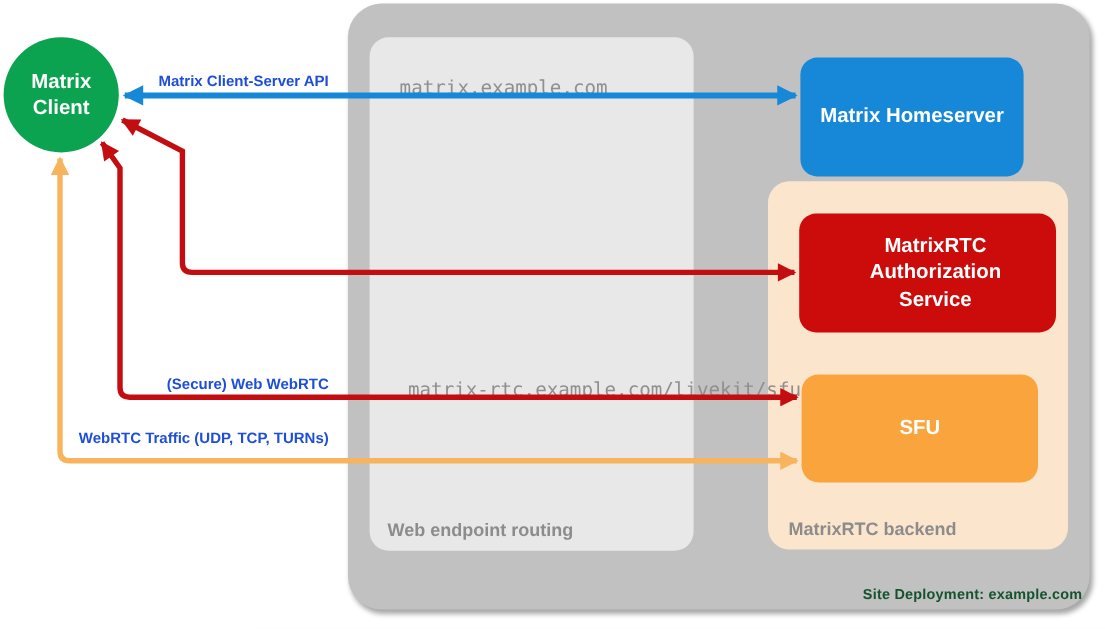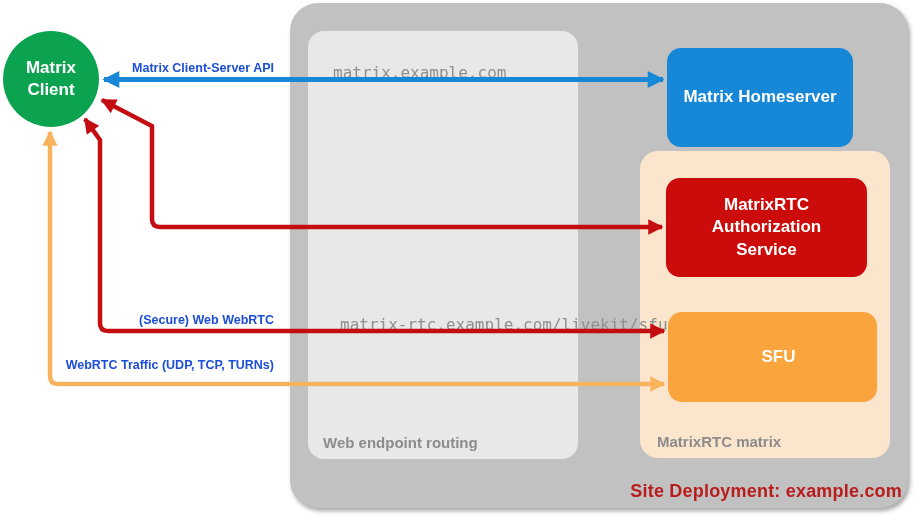--- a/index.html
+++ b/index.html
@@ -19,23 +19,23 @@
     position: absolute;
     left: 290px; top: 3px;
     width: 618px; height: 505px;
     background: #C1C1C1;
     border-radius: 28px;
     box-shadow: 2px 3px 4px rgba(0,0,0,0.35);
   }
   .site-label {
     position: absolute;
     right: 6px; bottom: 6px;
-    font-size: 18px;
-    font-weight: bold;
-    color: #b91c1c;
+    font-size: 12px;
+    font-weight: bold;
+    color: #14532d;
     letter-spacing: 0.2px;
   }
   .routing-box {
     position: absolute;
     left: 308px; top: 31px;
     width: 270px; height: 428px;
     background: #E8E8E8;
     border-radius: 16px;
   }
   .routing-label {
@@ -82,27 +82,27 @@
   .node-homeserver {
     left: 667px; top: 32px;
     width: 186px; height: 99px;
     background: #1787D8;
     margin-top: 16px;
   }
   .node-auth {
     left: 666px; top: 178px;
     width: 201px; height: 99px;
     background: #CC0B0B;
+    padding-left: 13px;
   }
   .node-auth .node-text { width: 150px; }
   .node-sfu {
     left: 668px; top: 312px;
     width: 197px; height: 90px;
     background: #FAA43E;
-    padding-left: 12px;
   }
   
   .endpoint-url {
     position: absolute;
     font-family: "DejaVu Sans Mono", monospace;
     font-size: 16px;
     color: #8F8F8F;
     white-space: nowrap;
   }
   .url-1 { left: 333px; top: 63px; }
@@ -143,21 +143,21 @@
 
   <div class="site-container">
     <div class="site-label">Site Deployment: example.com</div>
   </div>
 
   <div class="routing-box">
     <div class="routing-label">Web endpoint routing</div>
   </div>
 
   <div class="backend-box">
-    <div class="backend-label">MatrixRTC matrix</div>
+    <div class="backend-label">MatrixRTC backend</div>
   </div>
 
   <div class="endpoint-url url-1">matrix.example.com</div>
   <div class="endpoint-url url-3">matrix-rtc.example.com/livekit/sfu</div>
 
   <div class="node node-client">
     <div class="node-text">Matrix Client</div>
   </div>
   <div class="node node-homeserver">
     <div class="node-text">Matrix Homeserver</div>

